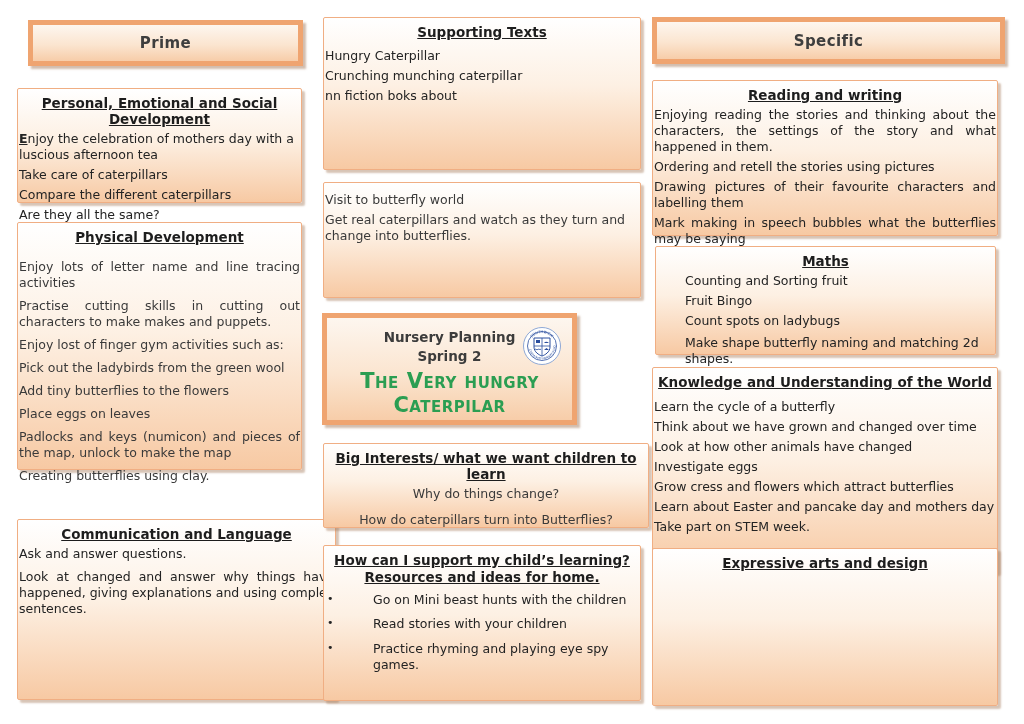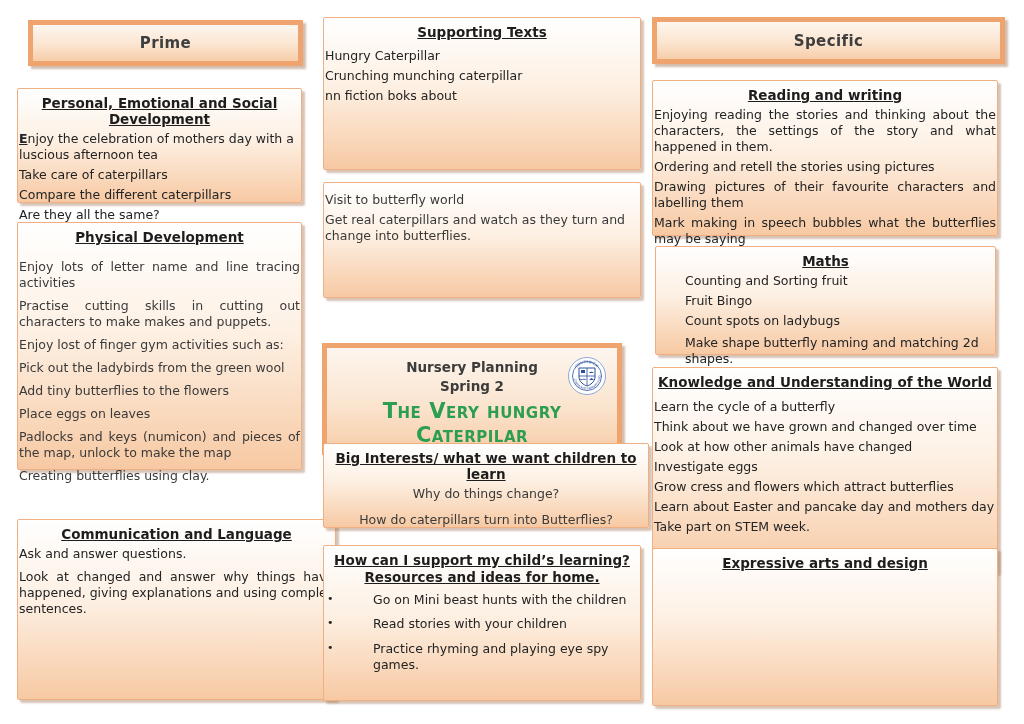--- a/index.html
+++ b/index.html
@@ -104,21 +104,21 @@
     </div>
   </section>
 
   <section class="panel" style="left:323px;top:182px;width:318px;height:116px;">
     <div class="lines gray">
       <p>Visit to butterfly world</p>
       <p>Get real caterpillars and watch as they turn and change into butterflies.</p>
     </div>
   </section>
 
-  <div class="hdrbox titlebox" style="left:322px;top:313px;width:300px;height:112px;margin-top:30px;">
+  <div class="hdrbox titlebox" style="left:322px;top:313px;width:255px;height:112px;">
     <span class="t1">Nursery Planning</span>
     <span class="t2">Spring 2</span>
     <span class="t3" style="color:#2b9e52;">The Very hungry Caterpilar</span>
     <svg class="crest" viewBox="0 0 40 44">
       <circle cx="20" cy="21" r="18.5" fill="#ffffff" stroke="#8fa9d6" stroke-width="1"></circle>
       <circle cx="20" cy="21" r="14.5" fill="#ffffff" stroke="#2a4e9e" stroke-width="0.8"></circle>
       <defs>
         <path id="arcTop" d="M 7 21 A 13 13 0 0 1 33 21"></path>
         <path id="arcBot" d="M 6.5 21 A 13.5 13.5 0 0 0 33.5 21"></path>
       </defs>

